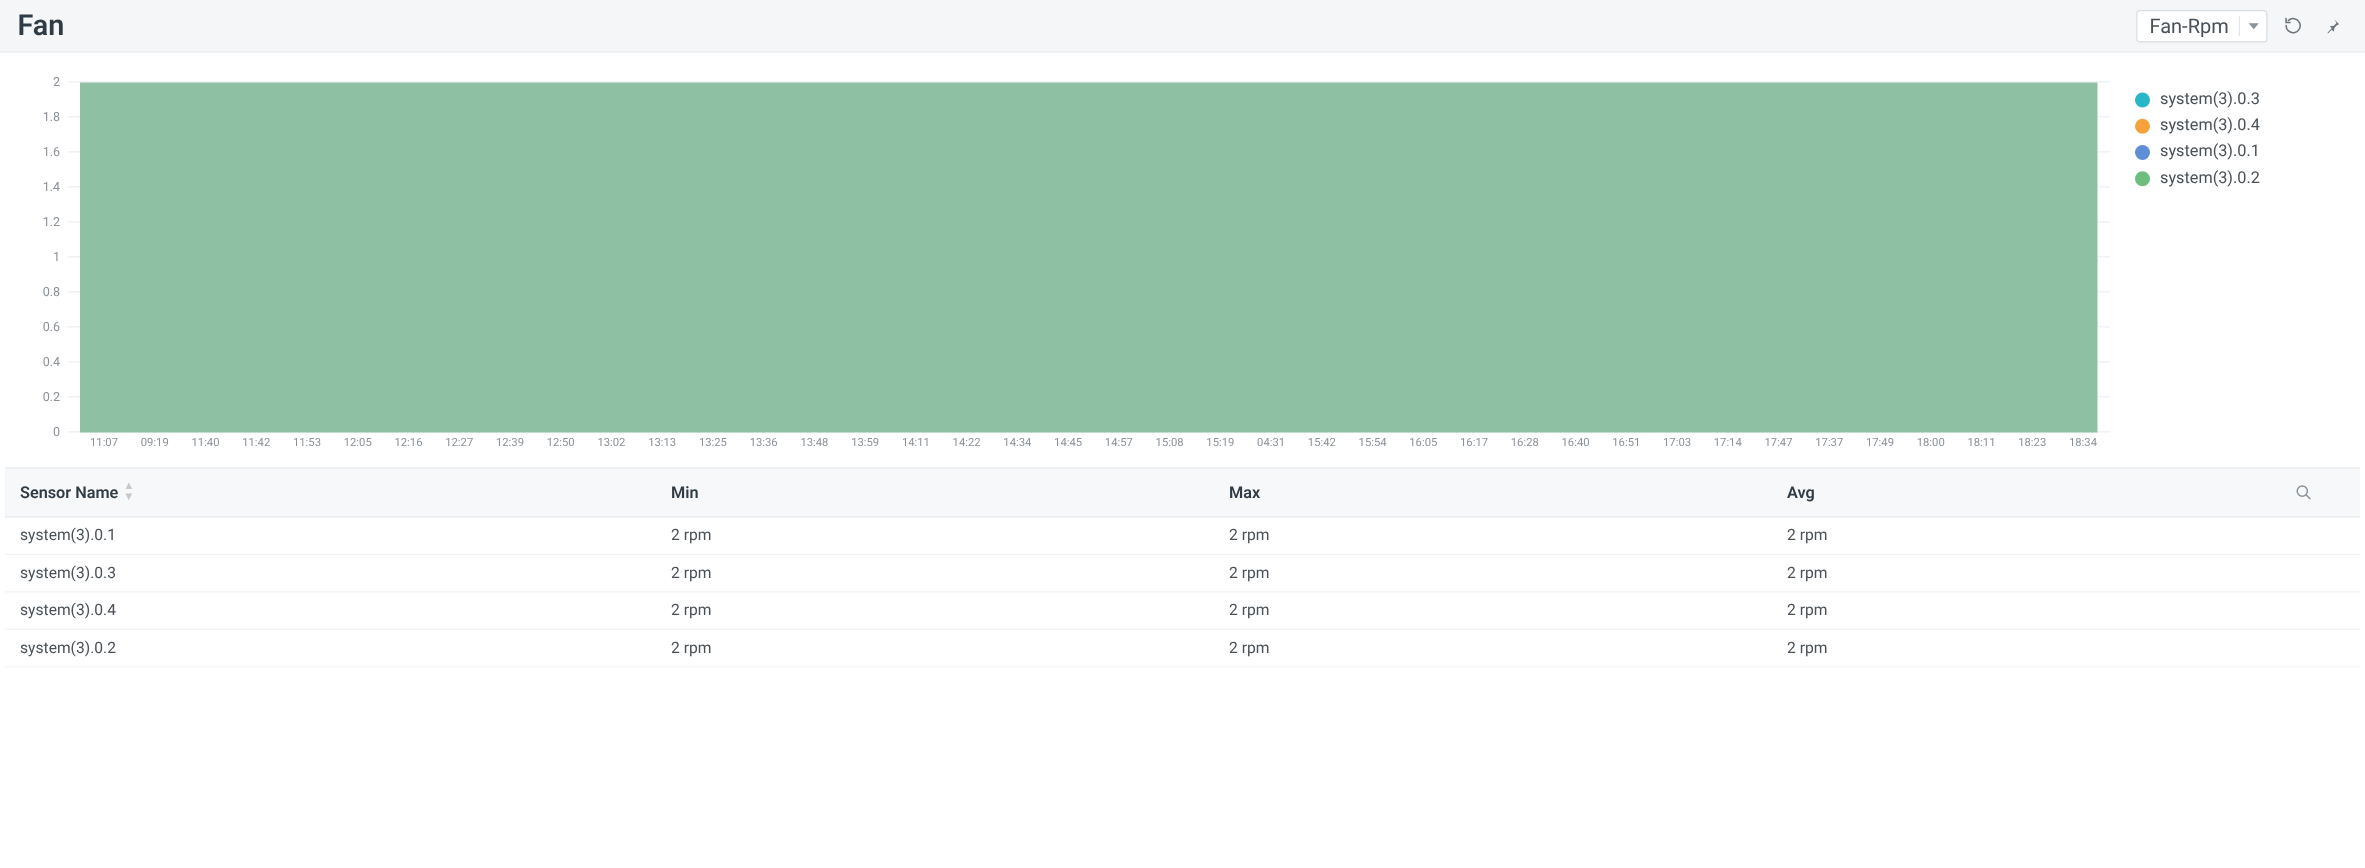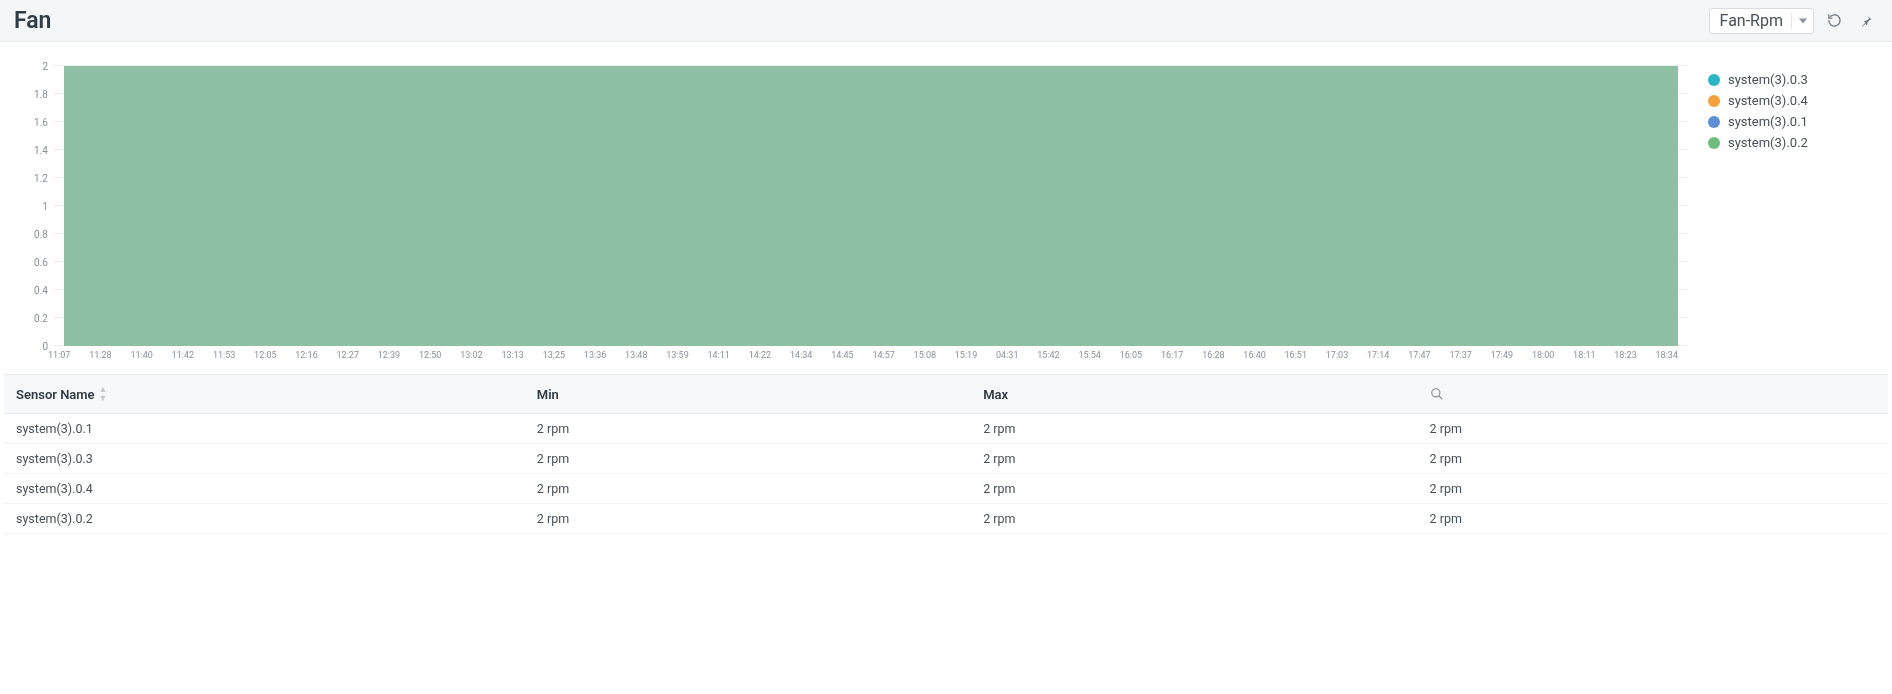--- a/index.html
+++ b/index.html
@@ -89,21 +89,21 @@
   }
   .chart-fill {
     position: absolute;
     left: 10px; right: 10px;
     bottom: 0;
     background: #88bd9e;
     opacity: 0.95;
   }
   .x-axis {
     position: absolute;
-    left: 24px; right: 0;
+    left: 48px; right: 0;
     bottom: 0;
     height: 20px;
     overflow: hidden;
   }
   .x-tick-row {
     display: flex;
     justify-content: space-between;
     padding: 4px 10px 0 10px;
     font-size: 9px;
     color: #8a9199;
@@ -223,21 +223,21 @@
           </div>
           <div class="gridline-h" style="bottom: 100%;">
             <div class="y-tick">2</div>
           </div>
         </div>
       <div class="chart-fill" id="chart-fill" style="height: 100%; background: rgb(136, 189, 158);"></div>
     </div>
     <div class="x-axis">
       <div class="x-tick-row" id="x-tick-row">
           <span class="x-tick">11:07</span>
-          <span class="x-tick">11:28</span>
+          <span class="x-tick">09:19</span>
           <span class="x-tick">11:40</span>
           <span class="x-tick">11:42</span>
           <span class="x-tick">11:53</span>
           <span class="x-tick">12:05</span>
           <span class="x-tick">12:16</span>
           <span class="x-tick">12:27</span>
           <span class="x-tick">12:39</span>
           <span class="x-tick">12:50</span>
           <span class="x-tick">13:02</span>
           <span class="x-tick">13:13</span>
@@ -293,20 +293,21 @@
 </div>
 
 <div class="table-wrap">
   <div class="table-head">
     <div class="th-sensor">
       <span>Sensor Name</span>
       <span class="sort-icon">▲<br>▼</span>
     </div>
     <div>Min</div>
     <div>Max</div>
+    <div>Avg</div>
     <div class="search-cell">
       <svg width="14" height="14" viewBox="0 0 24 24" fill="none" stroke="currentColor" stroke-width="2">
         <circle cx="10" cy="10" r="7"></circle>
           <line x1="21" y1="21" x2="15" y2="15"></line>
       </svg>
     </div>
   </div>
   <div id="table-body">
       <div class="table-row">
         <div>system(3).0.1</div>

